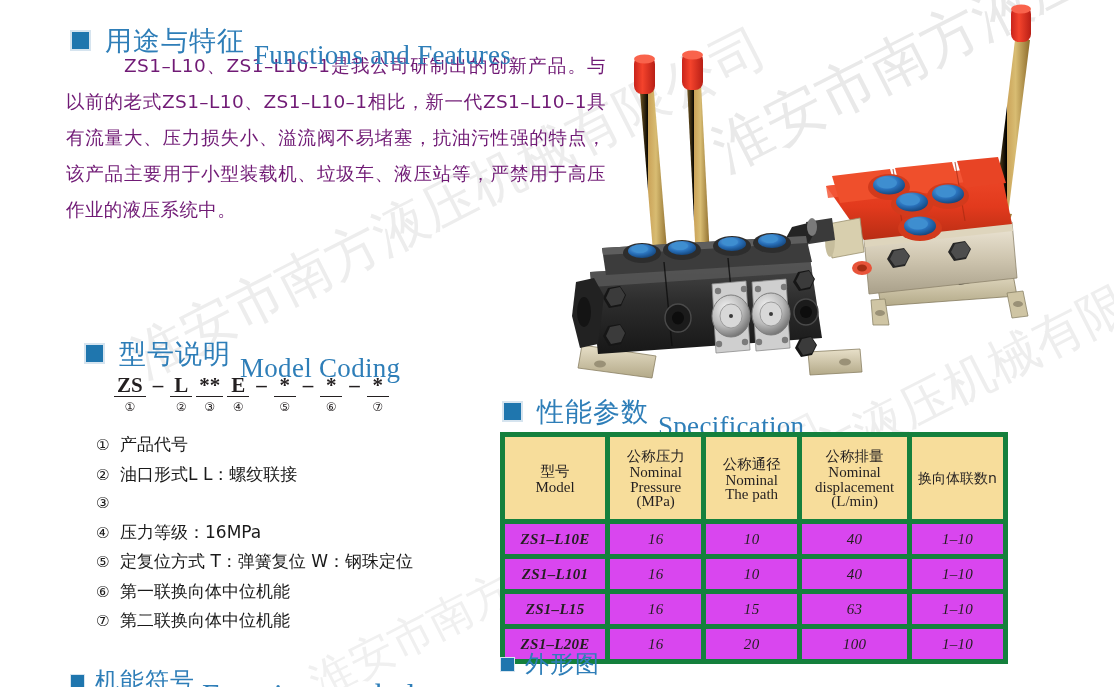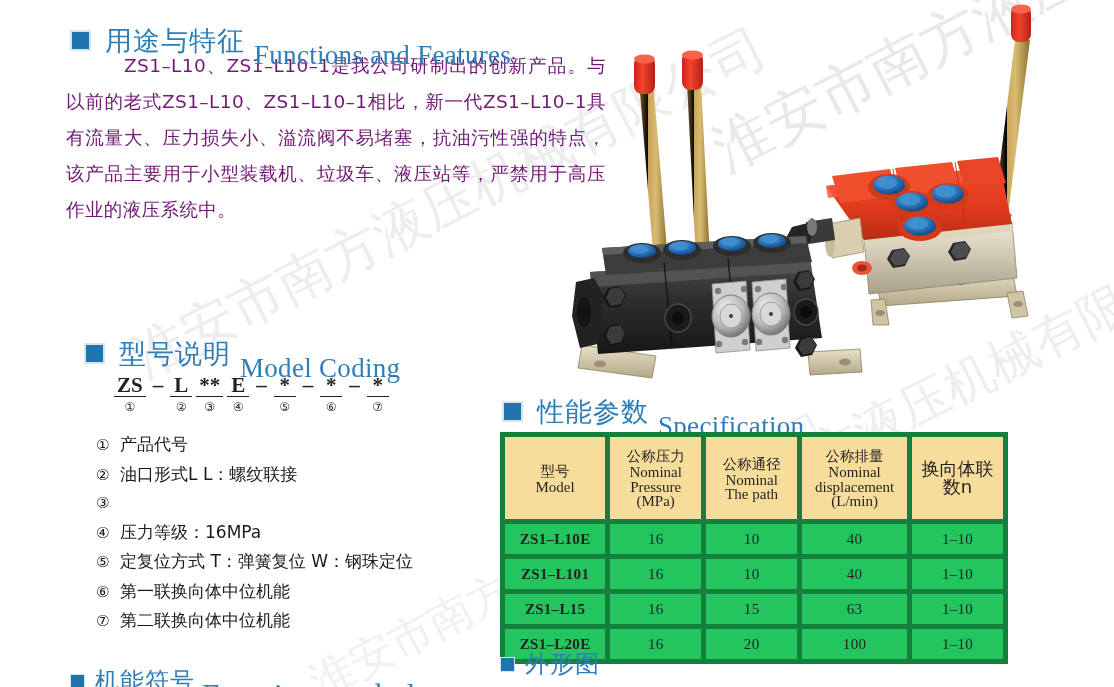--- a/index.html
+++ b/index.html
@@ -149,26 +149,27 @@
     font-family:"DejaVu Sans",sans-serif;
     font-size:14.5px;
     line-height:18px;
     font-weight:normal;
   }
   #spec-table thead .en{
     display:block;
     font-size:15px;
     line-height:14.5px;
   }
-  #spec-table thead th.single .cn{font-size:18px;}
+  #spec-table thead th.single .cn{font-size:14px;}
   #spec-table tbody td{
-    background:#22c55e;
+    background:#d946ef;
     height:28px;
     font-size:15px;
     letter-spacing:0.3px;
+    font-style:italic;
   }
   #spec-table tbody td.model{font-weight:bold;font-size:15px;}
 
   
   #photo{position:absolute;left:560px;top:0px;width:554px;height:392px;z-index:3;}
 </style>
 </head>
 <body>
 
 <div id="page">

